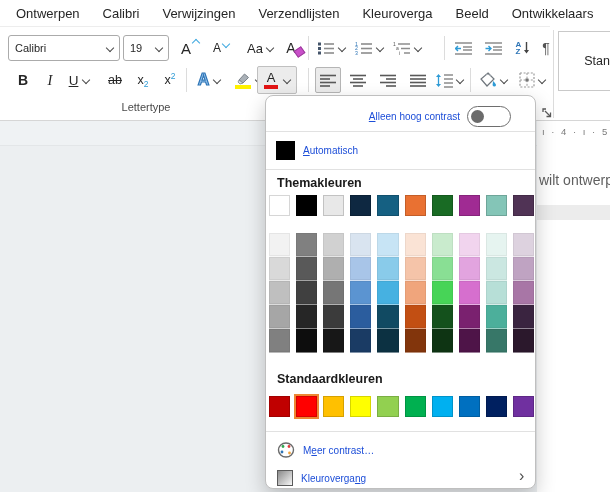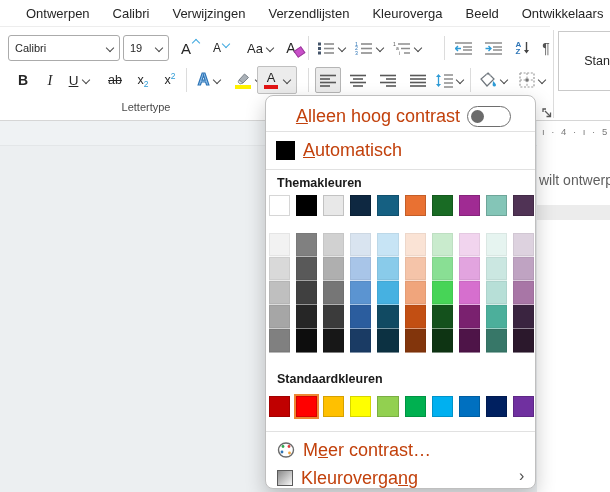--- a/index.html
+++ b/index.html
@@ -1,21 +1,21 @@
 <!DOCTYPE html>
 <html><head>
 <meta charset="utf-8">
 <style>
   html,body{margin:0;padding:0}
   body{width:610px;height:492px;position:relative;overflow:hidden;background:#fff;
        font-family:"Liberation Sans",sans-serif;color:#262626;-webkit-font-smoothing:antialiased}
   .abs{position:absolute}
   
   .tabbar{left:0;top:0;width:550px;height:27px;display:flex;gap:23px;align-items:center;
-          padding-left:26px;background:#fff;border-bottom:1px solid #ededed;box-sizing:border-box}
+          padding-left:16px;background:#fff;border-bottom:1px solid #ededed;box-sizing:border-box}
   .tab{font-size:13px;color:#262626;white-space:nowrap;cursor:default}
   
   .ribbon{left:0;top:27px;width:610px;height:94px;background:#fff;border-bottom:1px solid #d6d6d6;box-sizing:border-box}
   .combo{box-sizing:border-box;border:1px solid #ababab;border-radius:3px;background:#fff;
          display:flex;align-items:center;font-size:11px;padding:0 6px;justify-content:space-between}
   .rbtn{display:flex;align-items:center;justify-content:center;font-size:13px;color:#262626}
   .chv{display:inline-block;width:5px;height:5px;border-right:1.3px solid #4a4a4a;border-bottom:1.3px solid #4a4a4a;
        transform:rotate(45deg);flex:0 0 auto}
   .caret{display:inline-block;width:5px;height:5px;border-left:1.6px solid #3FA9E0;border-top:1.6px solid #3FA9E0}
   .cu{transform:rotate(45deg)} .cd{transform:rotate(-135deg)}
@@ -29,21 +29,21 @@
   .canvas{left:0;top:121px;width:537px;height:371px;background:#ECEFF1}
   .canvas-strip{left:0;top:121px;width:537px;height:25px;background:#EFF2F4;border-bottom:1px solid #e3e6e8;box-sizing:border-box}
   .rightpanel{left:537px;top:121px;width:73px;height:371px;background:#fff}
   .rulertext{font-size:9.5px;color:#7a7a7a;letter-spacing:2px;white-space:nowrap}
   .docfrag{font-size:14px;color:#5f5f5f;white-space:nowrap}
   .grayband{background:#ECECEC}
   
   .dropdown{left:265px;top:95px;width:271px;height:394px;background:#fff;border:1px solid #bfbfbf;
             border-radius:8px;box-shadow:0 8px 20px rgba(0,0,0,.22);box-sizing:border-box;z-index:5}
   .dz{z-index:6}
-  .ddlabel{font-size:18px;color:#c2410c;white-space:nowrap}
+  .ddlabel{font-size:10px;color:#1d4ed8;white-space:nowrap}
   .ddhead{font-size:12.5px;font-weight:bold;color:#1a1a1a;white-space:nowrap}
   .u{text-decoration:underline}
   .divider{height:1px;background:#e1e1e1}
   .toggle{box-sizing:border-box;width:44px;height:21px;border:1.4px solid #6e6e6e;border-radius:11px;background:#fff}
   .knob{position:absolute;left:3px;top:2.5px;width:13px;height:13px;border-radius:50%;background:#6b6b6b}
   .grid10{display:grid;grid-template-columns:repeat(10,1fr);column-gap:6px}
   .sw{height:21px;box-shadow:inset 0 0 0 1px rgba(0,0,0,.16);cursor:pointer}
   .vc{height:24px;box-shadow:inset 0 0 0 1px rgba(0,0,0,.05);border-bottom:1px solid rgba(255,255,255,.45);box-sizing:border-box;cursor:pointer}
   .sel{outline:2px solid #ED8733;outline-offset:0;z-index:7;position:relative}
   .subchev{font-size:16px;color:#505050;line-height:1}

